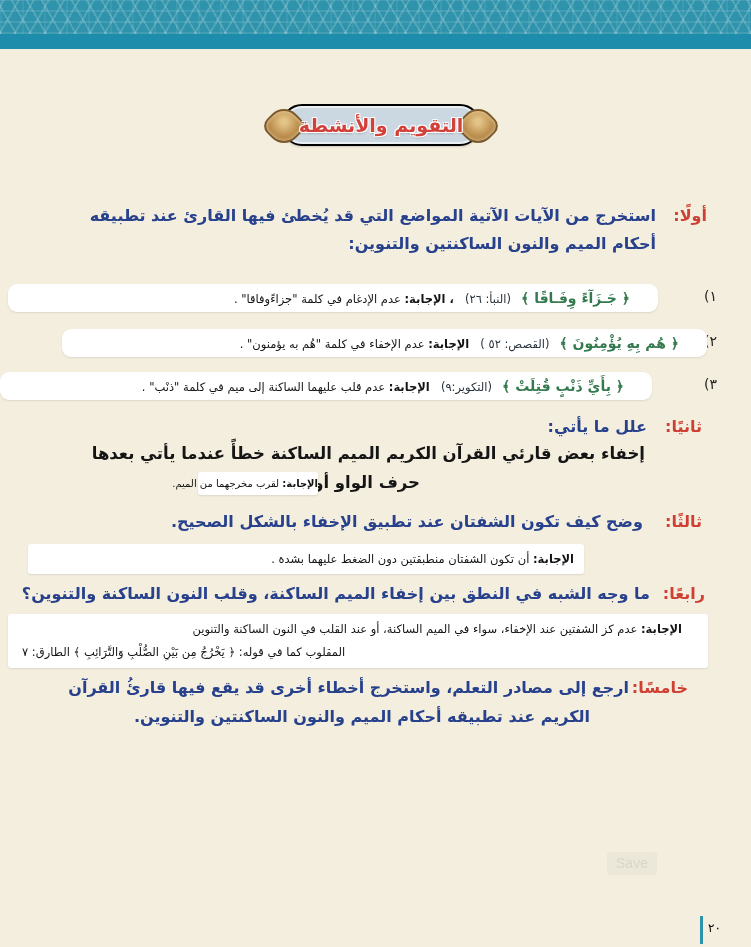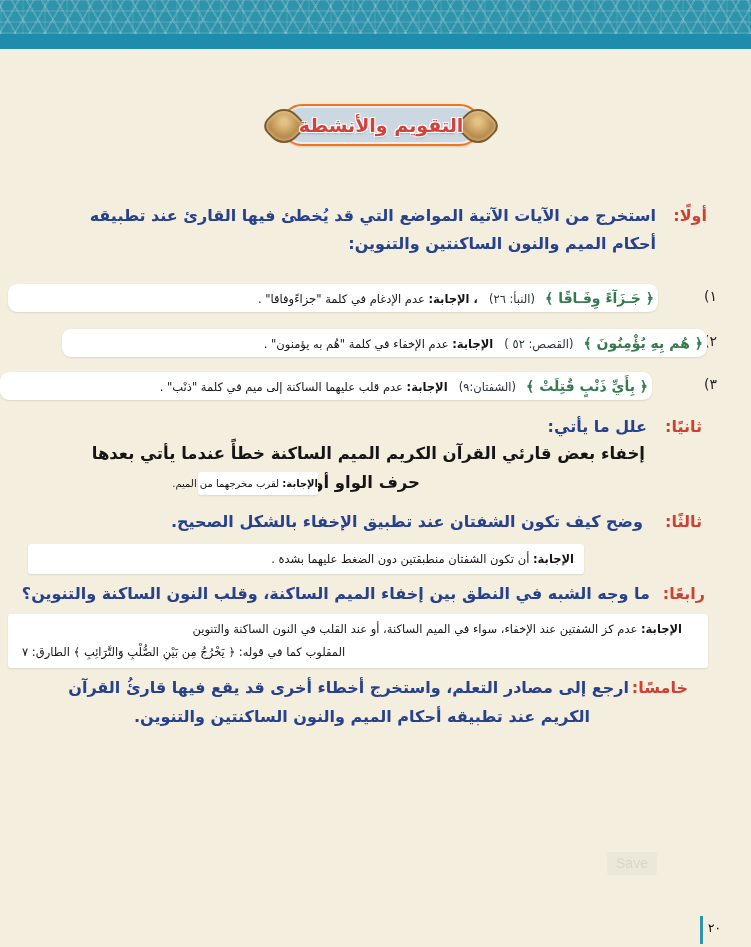--- a/index.html
+++ b/index.html
@@ -22,21 +22,21 @@
       repeating-linear-gradient(90deg,  rgba(255,255,255,.07) 0 2px, transparent 2px 22px);
   }
   .solid-band {
     position: absolute; top: 34px; left: 0; width: 751px; height: 15px;
     background: #1e8dab;
   }
   
   .banner {
     position: absolute; top: 104px; left: 281px; width: 200px; height: 42px;
     background: #ccd8e1;
-    border: 2px solid #f97316;
+    border: 2px solid #000000;
     border-radius: 21px;
     box-shadow: inset 0 0 0 2px #e9eff3, 0 1px 2px rgba(0,0,0,.15);
     display: flex; align-items: center; justify-content: center;
   }
   .banner-ornament {
     position: absolute; top: 3px; width: 34px; height: 34px;
     background: radial-gradient(circle at 40% 40%, #e3c487 10%, #b98a4a 60%, #8a6330 100%);
     border: 2px solid #7d5a2b;
     transform: rotate(45deg);
     border-radius: 50% 10px 50% 10px;
@@ -54,21 +54,21 @@
   .red-label  { position: absolute; color: #ce4033; font-weight: bold; font-size: 16px; white-space: nowrap; }
   .blue-text  { position: absolute; color: #27418c; font-weight: bold; font-size: 16px; white-space: nowrap; }
   .black-bold { position: absolute; color: #151515; font-weight: bold; font-size: 16.5px; white-space: nowrap; }
   
   .item-num {
     position: absolute; right: 34px; font-size: 14px; color: #222;
     direction: ltr; unicode-bidi: isolate; white-space: nowrap;
   }
   .item-box {
     position: absolute; height: 28px; background: #ffffff; border-radius: 9px;
-    line-height: 28px; padding: 0 4px; text-align: right; white-space: nowrap;
+    line-height: 28px; padding: 0 28px; text-align: right; white-space: nowrap;
     box-shadow: 0 1px 2px rgba(0,0,0,.10);
   }
   .verse { color: #35794f; font-weight: bold; font-size: 14px; margin-left: 5px; }
   .ref   { color: #28323c; font-size: 11.5px; margin-left: 6px; }
   .ans   { color: #141414; font-size: 11.5px; }
   .ans .ans-label { font-weight: bold; }
   
   .white-box {
     position: absolute; background: #ffffff; border-radius: 3px;
     box-shadow: 0 1px 2px rgba(0,0,0,.10);
@@ -116,21 +116,21 @@
 <span class="item-num" style="top:333px;">(٢</span>
 <div class="item-box" style="top:329px; left:62px; width:645px;">
   <span class="verse">﴿ هُم بِهِ يُؤْمِنُونَ ﴾</span>
   <span class="ref">(القصص: ٥٢ )</span>
   <span class="ans"><span class="ans-label">الإجابة:</span> <span>عدم الإخفاء في كلمة "هُم به يؤمنون" .</span></span>
 </div>
 
 <span class="item-num" style="top:376px;">(٣</span>
 <div class="item-box" style="top:372px; left:0px; width:652px;">
   <span class="verse">﴿ بِأَيِّ ذَنْبٍ قُتِلَتْ ﴾</span>
-  <span class="ref">(الشفتان:٩)</span>
+  <span class="ref">(التكوير:٩)</span>
   <span class="ans"><span class="ans-label">الإجابة:</span> <span>عدم قلب عليهما الساكنة إلى ميم في كلمة "ذنْب" .</span></span>
 </div>
 
 <span class="red-label" style="top:417px; right:49px;">ثانيًا:</span>
 <span class="blue-text" style="top:417px; right:104px;">علل ما يأتي:</span>
 <span class="black-bold" style="top:444px; right:106px;">إخفاء بعض قارئي القرآن الكريم الميم الساكنة خطأً عندما يأتي بعدها</span>
 <span class="black-bold" style="top:473px; right:331px;">حرف الواو أو الفاء.</span>
 <div class="white-box wb-small"><span class="wb-label">الإجابة:</span> <span>لقرب مخرجهما من الميم.</span></div>
 
 <span class="red-label" style="top:512px; right:49px;">ثالثًا:</span>

